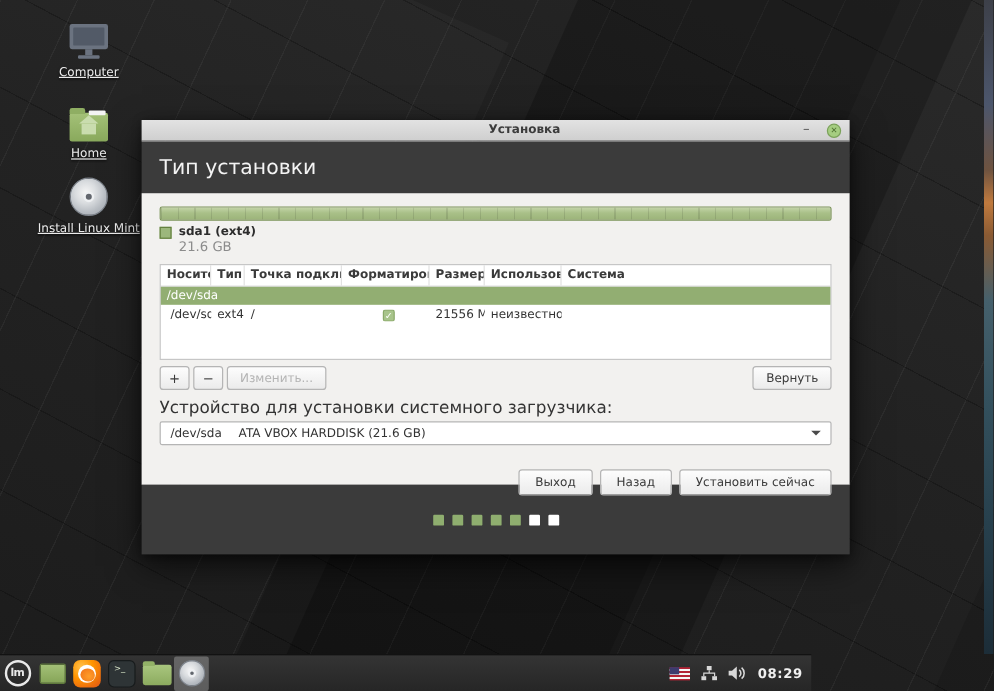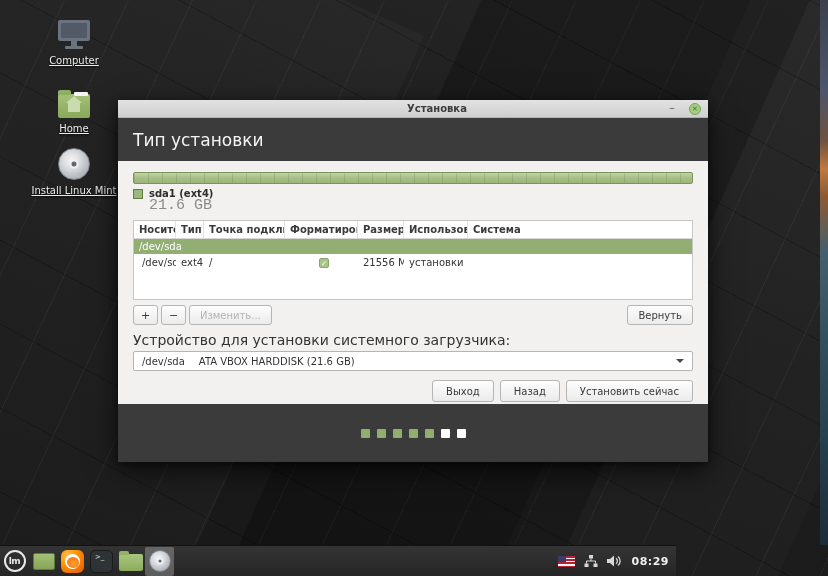--- a/index.html
+++ b/index.html
@@ -62,21 +62,21 @@
   .pagehead { height:43px; background:#3b3b3b; color:#f4f4f4; font-size:17px; display:flex; align-items:center; padding-left:15px; }
   .content { height:243px; background:#f2f1ef; padding:11px 15px 0 15px; }
 
   .partbar { height:12px; border:1px solid #7c9459; border-radius:2px;
     background:
       repeating-linear-gradient(90deg, rgba(0,0,0,0.10) 0 1px, transparent 1px 14px),
       linear-gradient(#c3d4a8 0%, #a9c088 45%, #9cb47a 100%); }
   .legend { display:flex; align-items:flex-start; margin-top:4px; }
   .legend .sw { width:10px; height:10px; background:#9cb77c; border:1px solid #64803f; margin:1px 6px 0 0; }
   .legend .name { font-size:10px; font-weight:bold; color:#2d2d2d; line-height:12px;text-align:right; }
-  .legend .size { font-size:15px; color:#8b8b8b; line-height:11px;font-family:Liberation Mono, monospace; }
+  .legend .size { font-size:11px; color:#8b8b8b; line-height:11px; }
 
   .ptable { margin-top:9px; height:80px; background:#fff; border:1px solid #c6c6c6; font-size:10px; color:#333; }
   .trow { display:grid; grid-template-columns:42px 28px 81px 73px 46px 64px 1fr; align-items:center; }
   .thead { height:18px; border-bottom:1px solid #d8d8d8; }
   .thead .cell { font-weight:bold; color:#3a3a3a; padding-left:5px; line-height:17px; height:17px;
     border-right:1px solid #e2e2e2; overflow:hidden; white-space:nowrap; }
   .thead .cell:last-child { border-right:none; }
   .trow.sel { height:15px; background:#92ae72; color:#fff; }
   .trow.sel .cell { padding-left:5px; grid-column:1 / span 7; }
   .trow.r2 { height:17px; }
@@ -98,21 +98,21 @@
   .toolbar .wide { padding:0 10px; }
 
   .bl-label { margin-top:7px; font-size:14px; color:#333; }
   .combo { margin-top:3px; height:20px; background:#fff; border:1px solid #b5b5b5; border-radius:2px;
     display:flex; align-items:center; padding:0 8px; font-size:10px; color:#333; cursor:pointer; }
   .combo .dev { }
   .combo .desc { margin-left:14px; }
   .combo .spacer { flex:1; }
   .combo .arrow { width:0; height:0; border-left:4px solid transparent; border-right:4px solid transparent; border-top:4px solid #4a4a4a; }
 
-  .actions { display:flex; justify-content:flex-end; margin-top:9px; gap:6px; }
+  .actions { display:flex; justify-content:flex-end; margin-top:20px; gap:6px; }
   .actions .btn { height:22px; padding:0 13px; font-size:10px; }
 
   .wfoot { height:58px; background:#3b3b3b; display:flex; align-items:center; justify-content:center; }
   .dots { display:flex; gap:7px; }
   .dot { width:9px; height:9px; background:#fff; border-radius:1px; }
   .dot.done { background:#8fae6f; }
 
   
   .taskbar { position:absolute; left:0; bottom:0; width:676px; height:31px;
     background:linear-gradient(#343434,#262626); border-top:1px solid #121212;
@@ -208,21 +208,21 @@
         <div class="cell">/dev/sda</div>
       </div>
       <div class="trow r2">
         <div class="cell dev">/dev/sda1</div>
         <div class="cell">ext4</div>
         <div class="cell">/</div>
         <div class="cell chkwrap">
           <div class="chk">✓</div>
         </div>
         <div class="cell">21556 MB</div>
-        <div class="cell">установки</div>
+        <div class="cell">неизвестно</div>
         <div class="cell"></div>
       </div>
     </div>
 
     <div class="toolbar">
       <button class="btn sq">+</button>
       <button class="btn sq gap">−</button>
       <button class="btn wide gap disabled">Изменить...</button>
       <div class="spacer"></div>
       <button class="btn wide gap" style="margin-left:6px">Вернуть</button>

